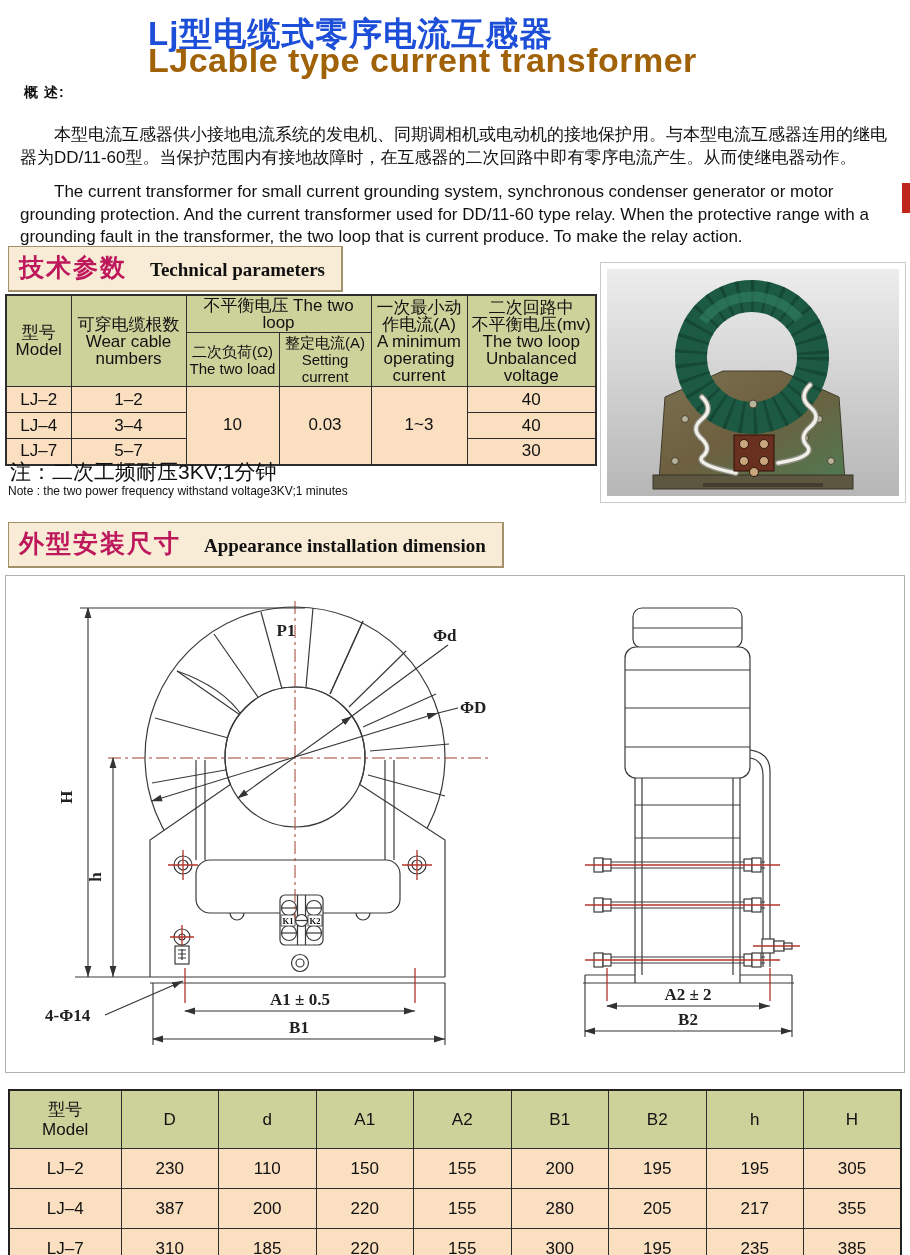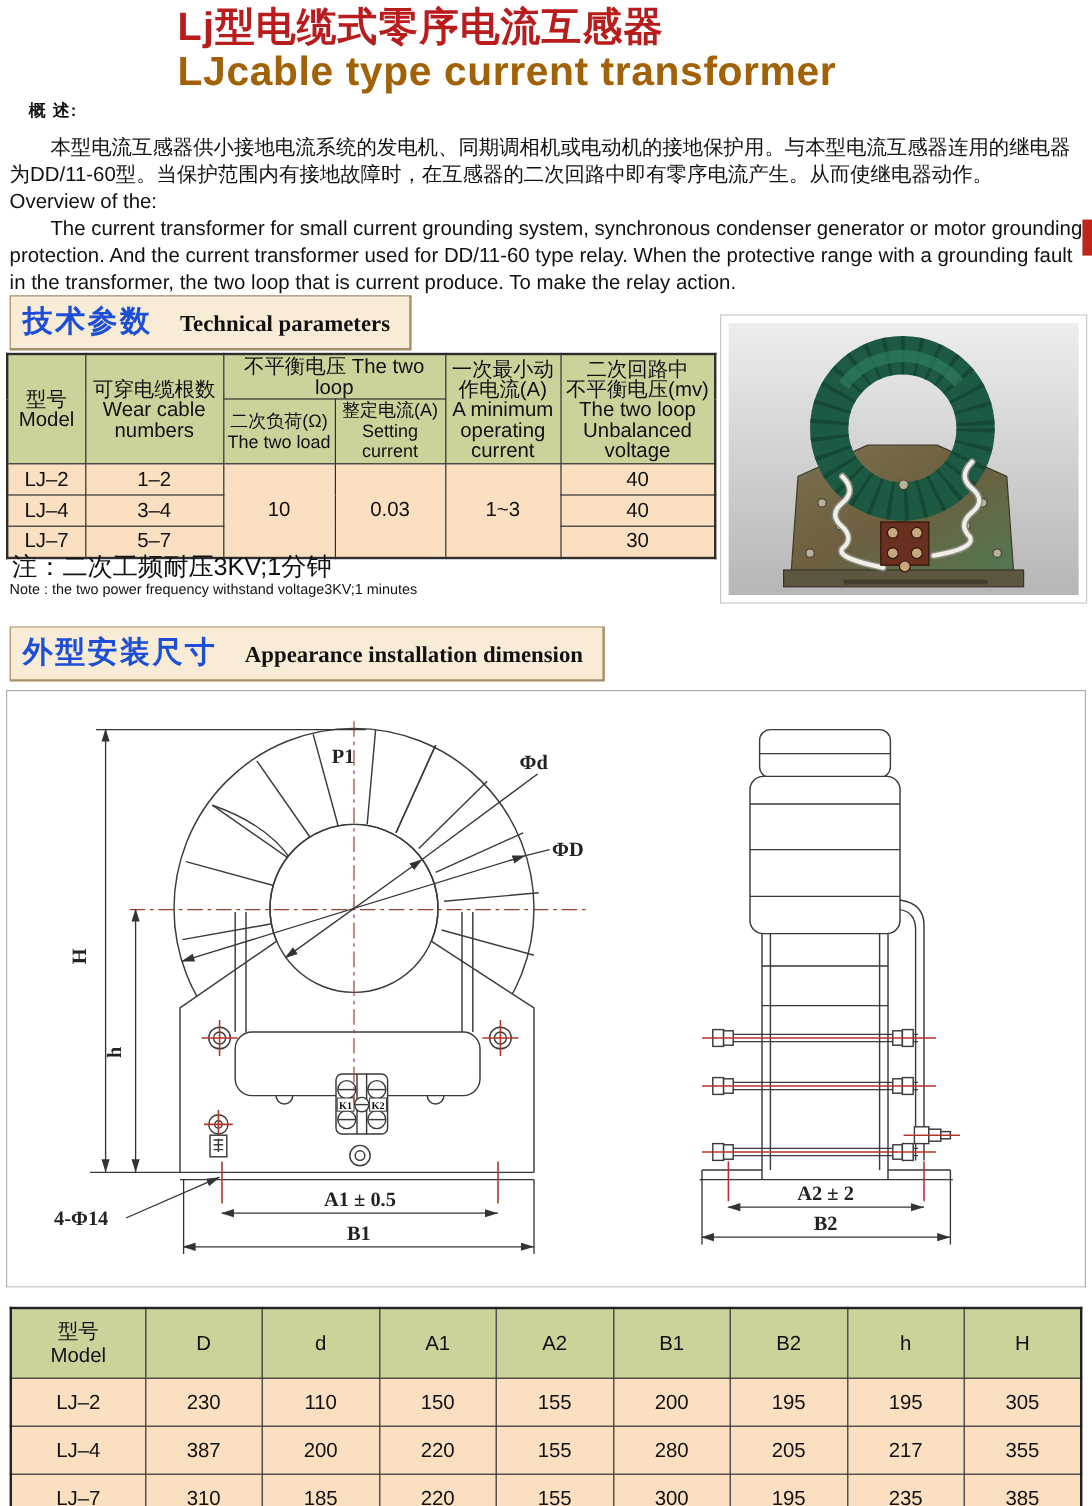--- a/index.html
+++ b/index.html
@@ -4,33 +4,33 @@
 <style>
   html,body{margin:0;padding:0}
   body{
     width:910px;height:1255px;position:relative;overflow:hidden;
     background:#ffffff;color:#111;
     font-family:"Liberation Sans",sans-serif;
   }
   .abs{position:absolute}
 
   
-  .title-cn{left:148px;top:0;font-size:33px;font-weight:bold;color:#b91c1c;letter-spacing:1px;white-space:nowrap}
+  .title-cn{left:148px;top:12px;font-size:33px;font-weight:bold;color:#1d4ed8;letter-spacing:1px;white-space:nowrap}
   .title-en{left:148px;top:41px;font-size:34px;font-weight:bold;color:#a16207;letter-spacing:.5px;white-space:nowrap}
 
   
   .ov-head{left:24px;top:84px;font-size:14px;font-weight:bold;letter-spacing:1px}
   .ov-body{left:8px;top:112px;width:897px;height:136px;overflow:hidden}
-  .ov-body p{margin:0;font-size:17px;line-height:22.5px}
+  .ov-body p{margin:12px;font-size:17px;line-height:22.5px}
   .ov-body .ind{text-indent:34px}
 
   
   .sec-box{background:#f8ecd6;border:1px solid #a3916c;border-right-width:2px;border-bottom-width:2px;
            padding:4px 16px 6px 10px;white-space:nowrap}
-  .sec-box .cn{font-size:25px;font-weight:bold;color:#1d4ed8;letter-spacing:2px}
+  .sec-box .cn{font-size:25px;font-weight:bold;color:#be185d;letter-spacing:2px}
   .sec-box .en{font-family:"Liberation Serif",serif;font-size:19px;font-weight:bold;margin-left:23px}
   .sec1{left:8px;top:246px}
   .sec2{left:8px;top:522px}
 
   
   table{border-collapse:collapse;table-layout:fixed}
   th,td{border:1px solid #2e2e2e;text-align:center;vertical-align:middle;padding:1px 2px;
         font-weight:normal;white-space:pre-line}
   .tech-table{left:5px;top:294px;width:590px;border:2px solid #2e2e2e;font-size:15px}
   .tech-table th{background:#cdd29b;line-height:17px}
@@ -64,21 +64,20 @@
 </style>
 </head>
 <body>
 
 <div class="abs title-cn">Lj型电缆式零序电流互感器</div>
 <div class="abs title-en">LJcable type current transformer</div>
 
 <div class="abs ov-head">概 述:</div>
 <div class="abs ov-body">
   <p class="ind">本型电流互感器供小接地电流系统的发电机、同期调相机或电动机的接地保护用。与本型电流互感器连用的继电器为DD/11-60型。当保护范围内有接地故障时，在互感器的二次回路中即有零序电流产生。从而使继电器动作。</p>
-  <p>Overview of the:</p>
   <p class="ind">The current transformer for small current grounding system, synchronous condenser generator or motor grounding protection. And the current transformer used for DD/11-60 type relay. When the protective range with a grounding fault in the transformer, the two loop that is current produce. To make the relay action.</p>
 </div>
 
 <div class="abs sec-box sec1">
   <span class="cn">技术参数</span><span class="en">Technical parameters</span>
 </div>
 
 <table class="abs tech-table">
   <colgroup>
       <col style="width:65px">

